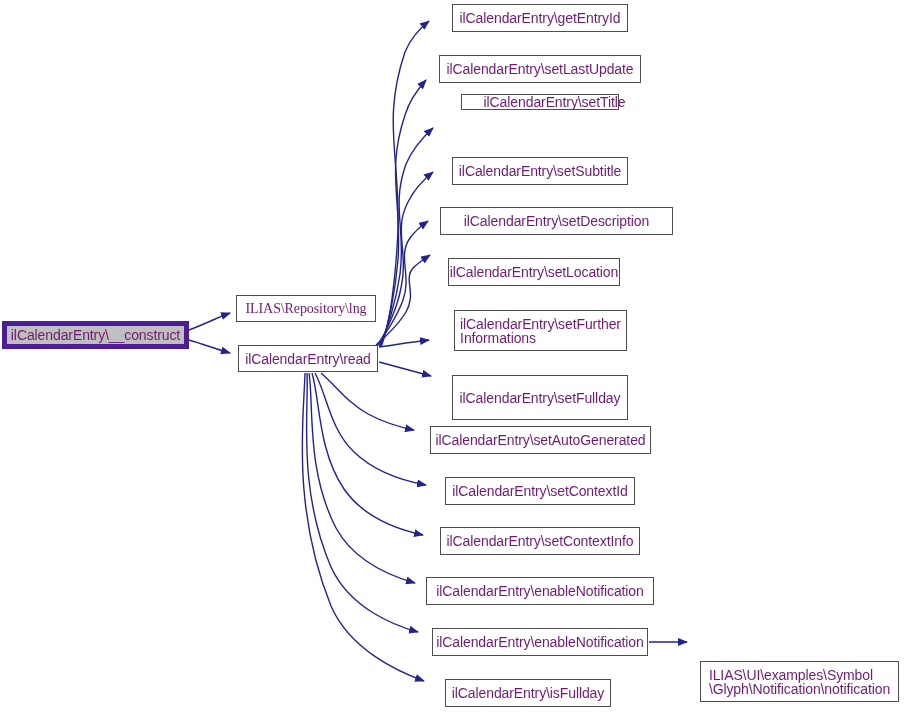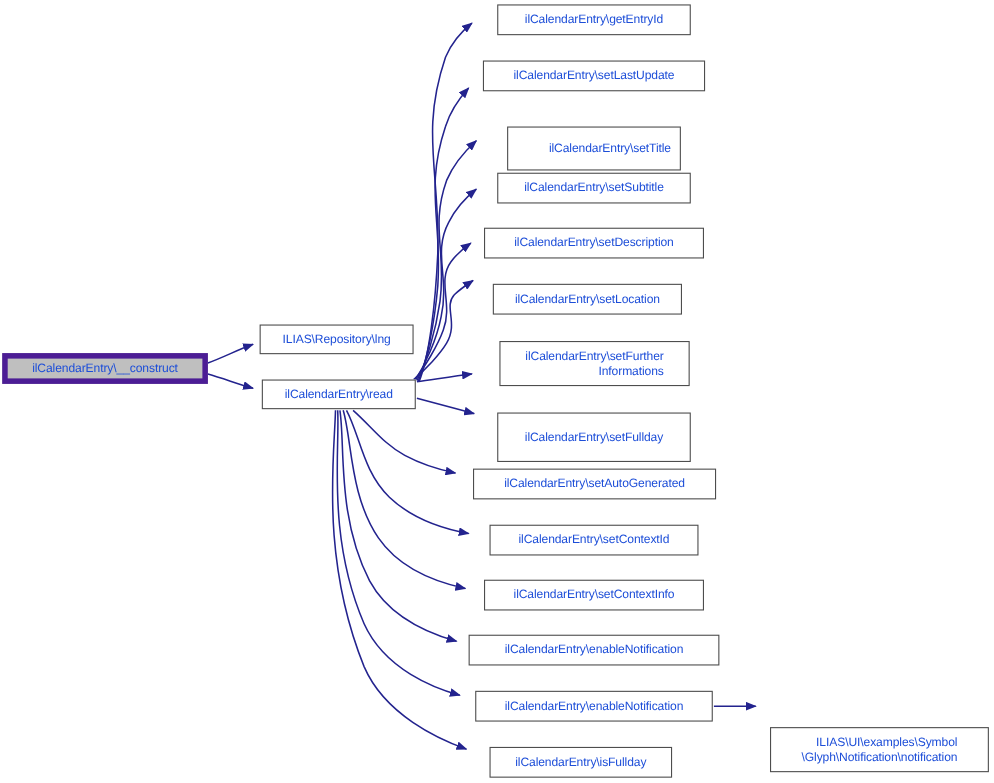--- a/index.html
+++ b/index.html
@@ -22,27 +22,27 @@
     left: 0;
     top: 0;
     width: 904px;
     height: 712px;
   }
   .node {
     position: absolute;
     box-sizing: border-box;
     border: 1px solid #4d4d4d;
     background: #ffffff;
-    color: #1d4ed8;
-    font-size: 11px;
+    color: #701a75;
+    font-size: 14px;
     line-height: 14px;
     display: flex;
     align-items: center;
     justify-content: center;
-    text-align: right;
+    text-align: left;
     white-space: pre-line;
     letter-spacing: -0.1px;
   }
   .node.highlight {
     background: #bfbfbf;
     border: 5px solid #4c1d95;
   }
 </style>
 </head>
 <body>
@@ -71,27 +71,27 @@
         <path d="M312,373 C320,400 318,451 344,489 364,518 400,530 423,535" marker-end="url(#arrow)"></path>
         <path d="M309,373 C314,405 306,470 336,528 355,563 394,577 415,583" marker-end="url(#arrow)"></path>
         <path d="M307,373 C309,410 297,488 331,567 350,609 396,626 418,632" marker-end="url(#arrow)"></path>
         <path d="M305,373 C304,415 291,507 331,606 350,650 399,672 424,681" marker-end="url(#arrow)"></path>
         <path d="M649,642 L687,642" marker-end="url(#arrow)"></path>
       </g>
   </svg>
 
   <div id="node-layer">
       <div class="node highlight" style="left: 2px; top: 321px; width: 187px; height: 28px;">ilCalendarEntry\__construct</div>
-      <div class="node" style="left: 236px; top: 295px; width: 140px; height: 27px;">ILIAS\Repository\lng</div>
+      <div class="node" style="left: 236px; top: 295px; width: 140px; height: 27px; font-family: Liberation Serif, serif;">ILIAS\Repository\lng</div>
       <div class="node" style="left: 238px; top: 345px; width: 140px; height: 27px;">ilCalendarEntry\read</div>
       <div class="node" style="left: 452px; top: 4px; width: 176px; height: 28px;">ilCalendarEntry\getEntryId</div>
       <div class="node" style="left: 439px; top: 55px; width: 202px; height: 28px;">ilCalendarEntry\setLastUpdate</div>
-      <div class="node" style="left: 461px; top: 115px; width: 158px; height: 40px; padding-left: 29px;">ilCalendarEntry\setTitle</div>
+      <div class="node" style="left: 461px; top: 94px; width: 158px; height: 16px; padding-left: 29px;">ilCalendarEntry\setTitle</div>
       <div class="node" style="left: 452px; top: 157px; width: 176px; height: 28px;">ilCalendarEntry\setSubtitle</div>
-      <div class="node" style="left: 440px; top: 207px; width: 200px; height: 28px;">ilCalendarEntry\setDescription</div>
+      <div class="node" style="left: 440px; top: 207px; width: 233px; height: 28px;">ilCalendarEntry\setDescription</div>
       <div class="node" style="left: 448px; top: 258px; width: 172px; height: 28px;">ilCalendarEntry\setLocation</div>
       <div class="node" style="left: 454px; top: 310px; width: 173px; height: 41px;">ilCalendarEntry\setFurther
 Informations</div>
       <div class="node" style="left: 452px; top: 375px; width: 176px; height: 45px;">ilCalendarEntry\setFullday</div>
       <div class="node" style="left: 430px; top: 426px; width: 221px; height: 28px;">ilCalendarEntry\setAutoGenerated</div>
       <div class="node" style="left: 445px; top: 477px; width: 190px; height: 28px;">ilCalendarEntry\setContextId</div>
       <div class="node" style="left: 440px; top: 527px; width: 200px; height: 28px;">ilCalendarEntry\setContextInfo</div>
       <div class="node" style="left: 426px; top: 577px; width: 228px; height: 28px;">ilCalendarEntry\enableNotification</div>
       <div class="node" style="left: 432px; top: 628px; width: 216px; height: 28px;">ilCalendarEntry\enableNotification</div>
       <div class="node" style="left: 700px; top: 621px; width: 199px; height: 41px; margin-top: 40px;">ILIAS\UI\examples\Symbol

